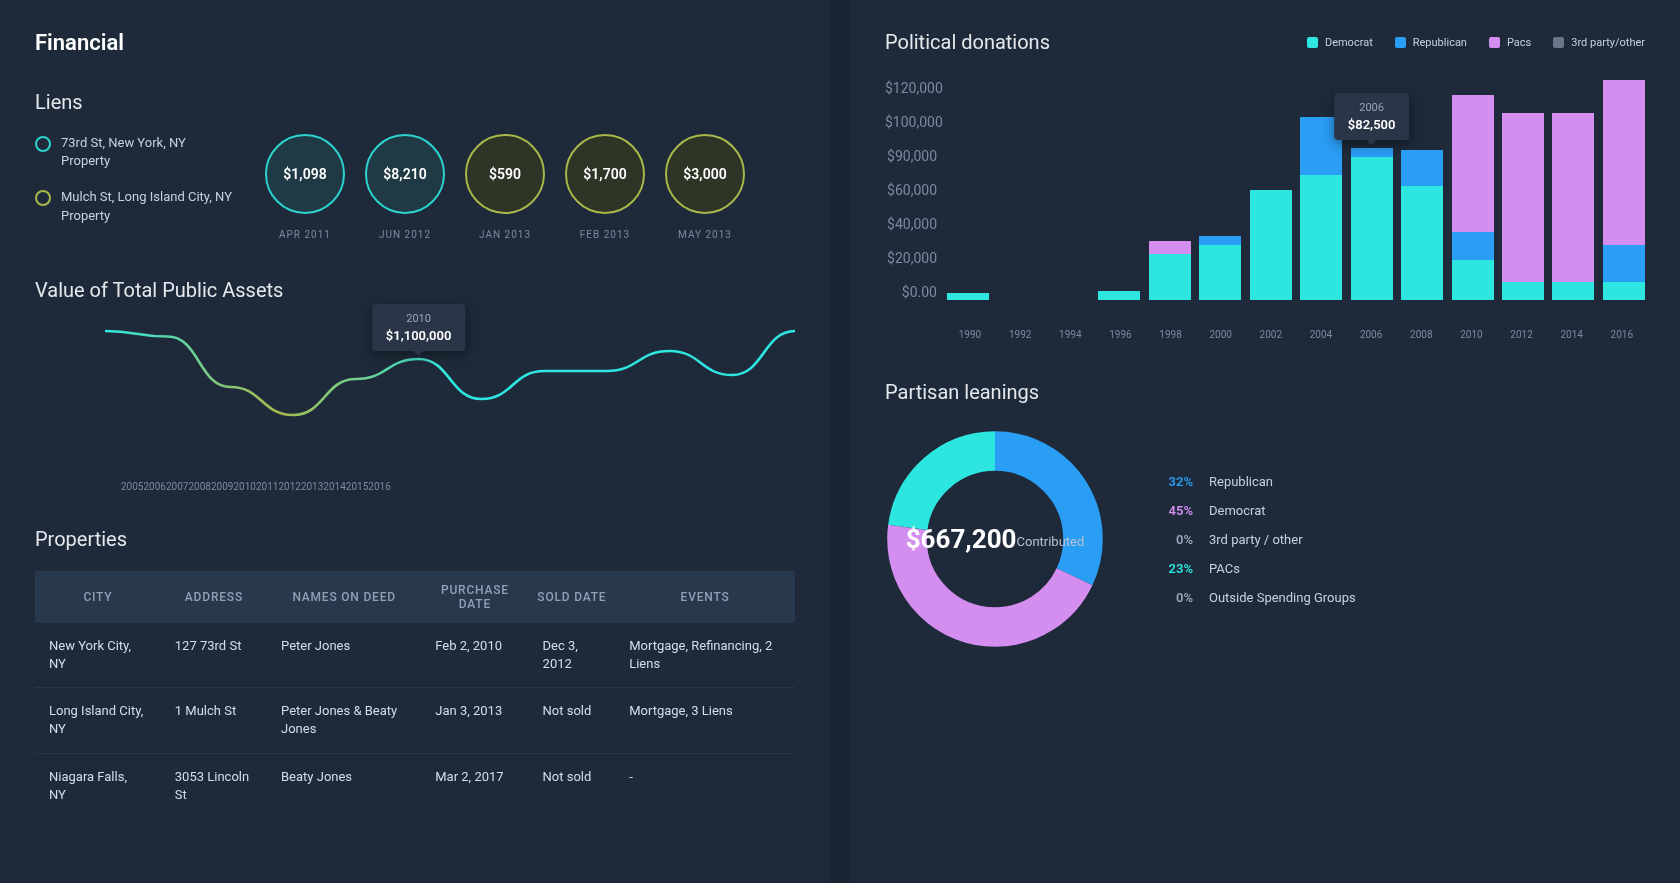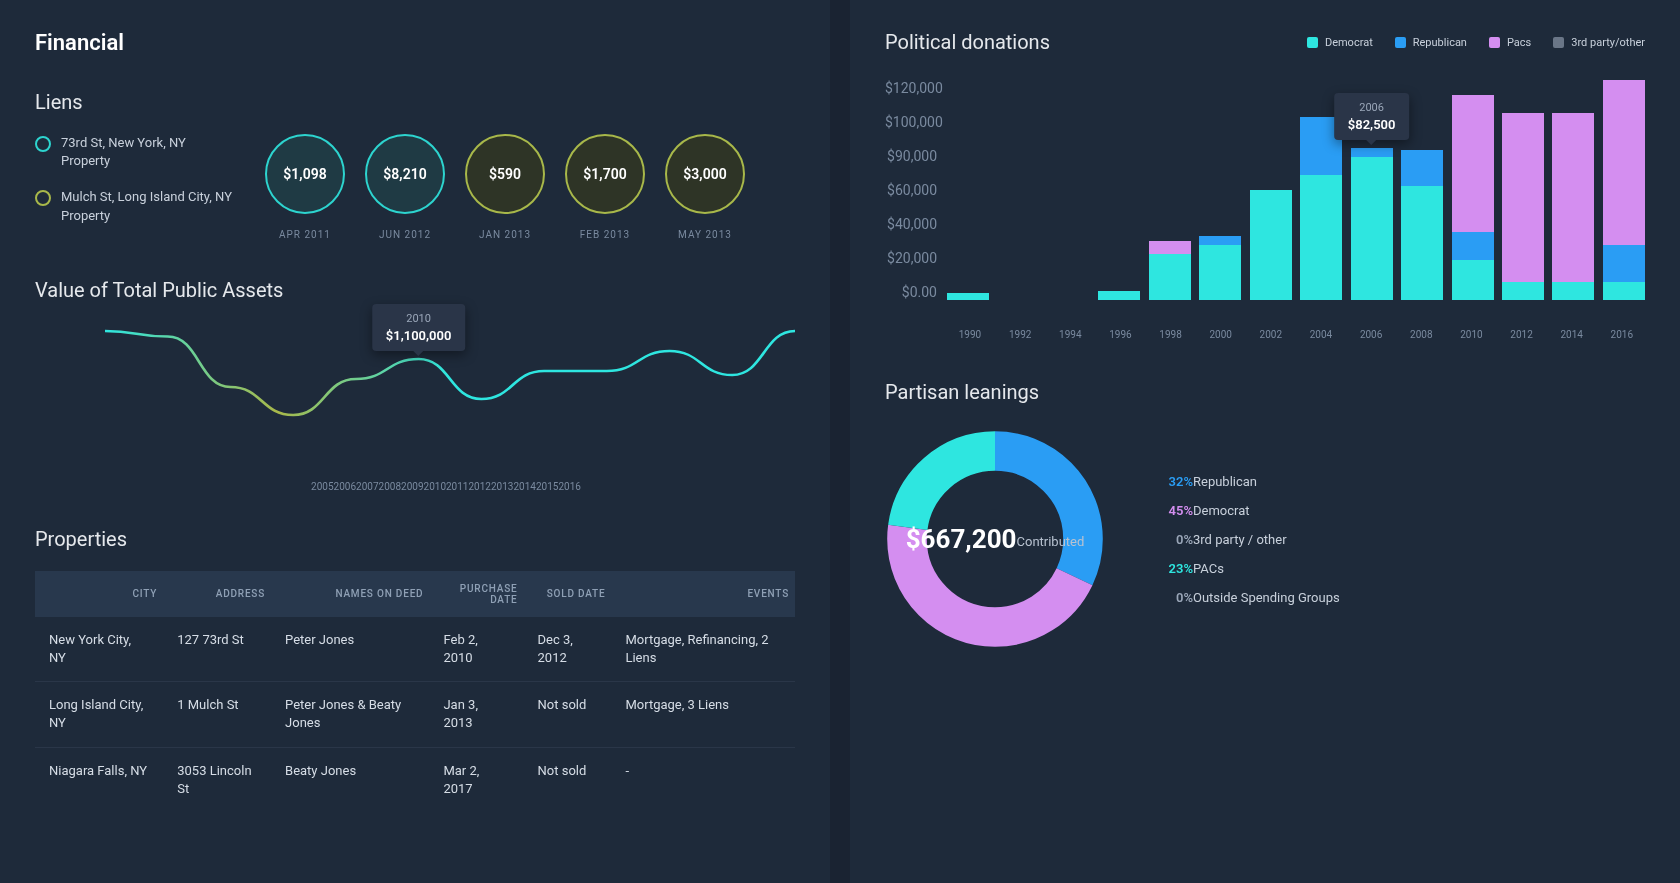--- a/index.html
+++ b/index.html
@@ -51,21 +51,21 @@
   .lien-bubble.teal { background: #1f3a44; border: 2px solid #2dd4cf; }
   .lien-bubble.olive { background: #2e3426; border: 2px solid #a8b84a; }
   .lien-bubble-date { font-size: 10px; color: #7a8a9f; letter-spacing: 1px; }
   
   .assets-section { margin-top: 35px; }
   .assets-chart { position: relative; height: 170px; }
   .assets-ylabels { position: absolute; left: 0; top: 0; height: 130px; display: flex; flex-direction: column; justify-content: space-between; }
   .assets-ylabel { font-size: 10px; color: #7a8a9f; text-align: right; width: 60px; }
   .assets-plot { position: absolute; left: 70px; right: 0; top: 5px; height: 120px; }
   .assets-plot svg { width: 100%; height: 100%; }
-  .assets-xlabels { position: absolute; left: 62px; right: 0; bottom: 0; display: flex; justify-content: center; }
+  .assets-xlabels { position: absolute; left: 86px; right: 0; bottom: 0; display: flex; justify-content: flex-start; }
   .assets-xlabel { font-size: 10px; color: #7a8a9f; }
   .tooltip {
     position: absolute;
     background: #2a3548;
     border-radius: 4px;
     padding: 8px 14px;
     text-align: center;
     font-size: 11px;
     box-shadow: 0 4px 12px rgba(0,0,0,.4);
     pointer-events: none;
@@ -75,24 +75,24 @@
   .tooltip::after {
     content: ""; position: absolute; bottom: -5px; left: 50%; transform: translateX(-50%);
     border: 5px solid transparent; border-top-color: #2a3548; border-bottom: none;
   }
   
   .props-section { margin-top: 35px; }
   .props-table { width: 100%; border-collapse: collapse; font-size: 13px; }
   .props-table thead th {
     background: #28384d;
     color: #8fa0b5;
-    font-size: 10px;
+    font-size: 12px;
     font-weight: 500;
     letter-spacing: 0.8px;
-    text-align: right;
+    text-align: center;
     padding: 12px 6px;
     text-transform: uppercase;
   }
   .props-table tbody td {
     padding: 14px 14px;
     color: #d6dde6;
     vertical-align: top;
     border-top: 1px solid #2a3648;
     line-height: 1.4;
   }
@@ -119,21 +119,21 @@
   .partisan-body { display: flex; align-items: center; gap: 50px; margin-top: 25px; }
   .donut-wrap { position: relative; width: 220px; height: 220px; }
   .donut-wrap svg { width: 100%; height: 100%; transform: rotate(-90deg); }
   .donut-center {
     position: absolute; inset: 0; display: flex; flex-direction: row;
     align-items: center; justify-content: center;
   }
   .donut-val { font-size: 26px; font-weight: 700; color: #fff; }
   .donut-label { font-size: 13px; color: #b8c2d0; margin-top: 4px; }
   .partisan-list { display: flex; flex-direction: column; gap: 14px; }
-  .partisan-row { display: flex; align-items: center; gap: 0; font-size: 13px; }
+  .partisan-row { display: flex; align-items: center; gap: 16px; font-size: 13px; }
   .partisan-pct { font-weight: 600; width: 38px; text-align: right; }
   .partisan-pct.rep { color: #2a9df4; }
   .partisan-pct.dem { color: #d48ef0; }
   .partisan-pct.oth { color: #9aa6b8; }
   .partisan-pct.pac { color: #2ee6e0; }
   .partisan-name { color: #c8d0db; }
 </style>
 </head>
 <body>
 

